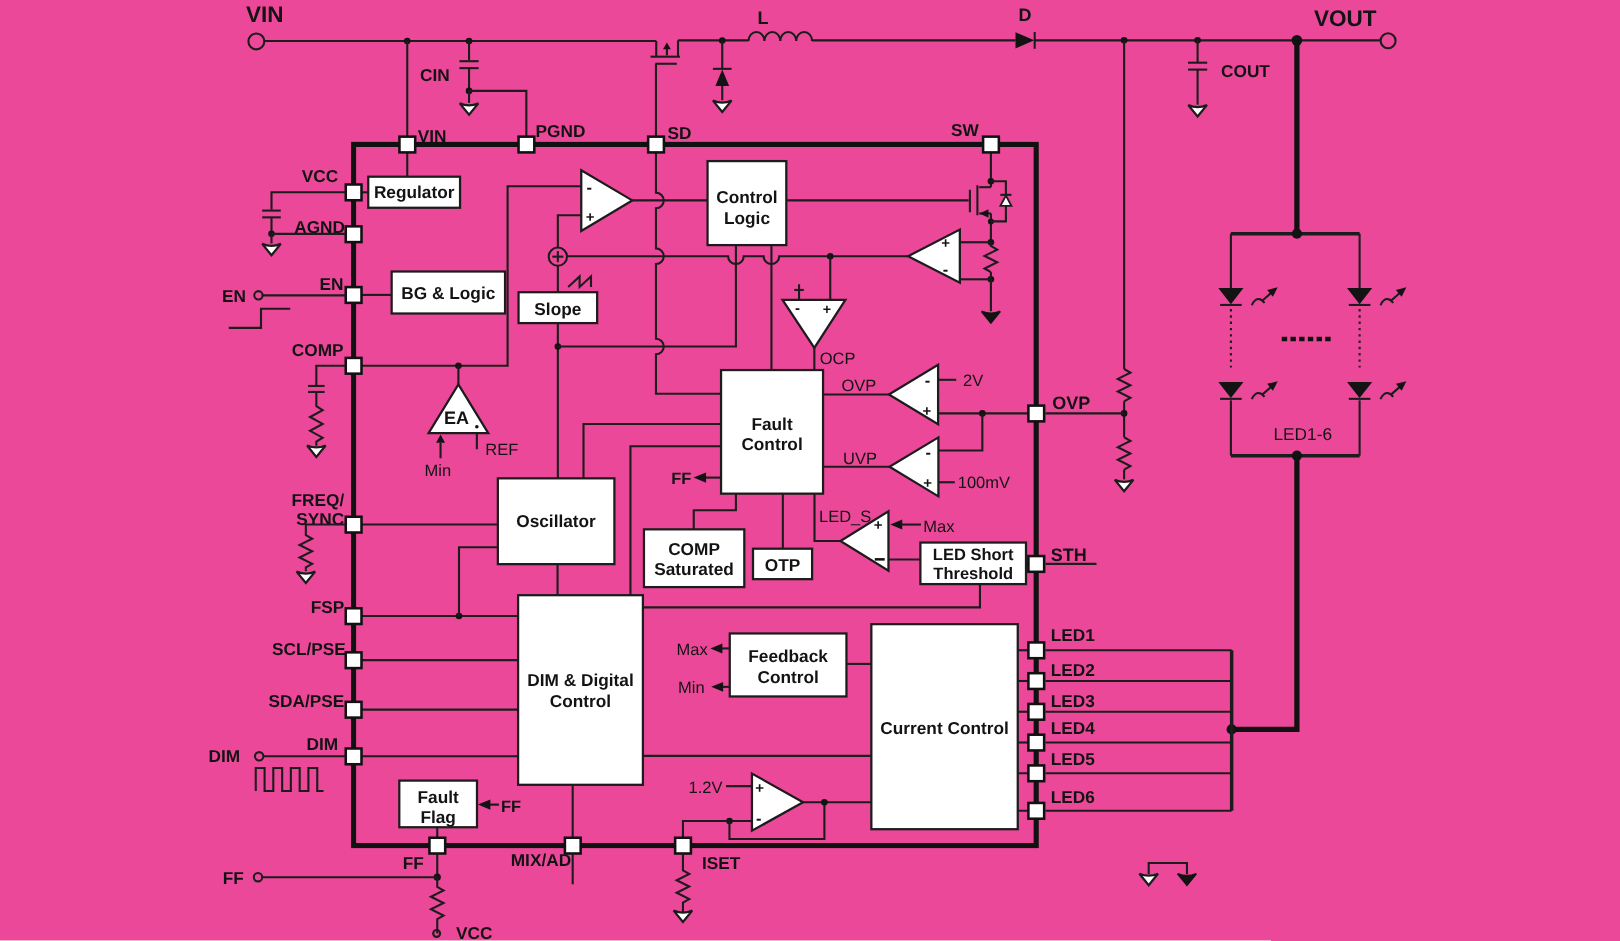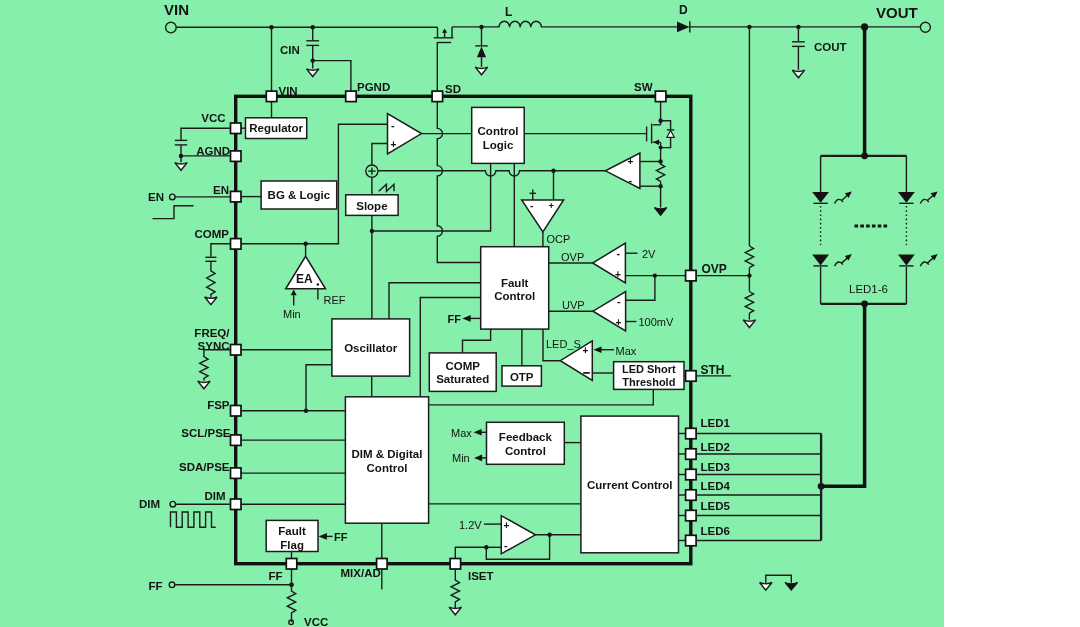--- a/index.html
+++ b/index.html
@@ -1,16 +1,16 @@
 <!DOCTYPE html>
 <html><head>
 <meta charset="utf-8">
 <style>
 html,body{margin:0;padding:0;background:#fff;}
-#c{position:relative;width:944px;height:627px;background:#86efac;overflow:hidden;}
+#c{position:relative;width:1080px;height:627px;background:#ec4899;overflow:hidden;}
 svg{position:absolute;top:0;left:0;}
 text{font-family:"Liberation Sans",sans-serif;fill:#131313;}
 .b{font-weight:bold;}
 .w{stroke:#1c1c1c;stroke-width:1.4;fill:none;}
 .w2{stroke:#1c1c1c;stroke-width:2.3;fill:none;}
 .tk{stroke:#111;stroke-width:3.5;fill:none;}
 .bx{fill:#fff;stroke:#1c1c1c;stroke-width:1.5;}
 .pin{fill:#fff;stroke:#111;stroke-width:1.7;}
 .dk{fill:#131313;}
 </style>

